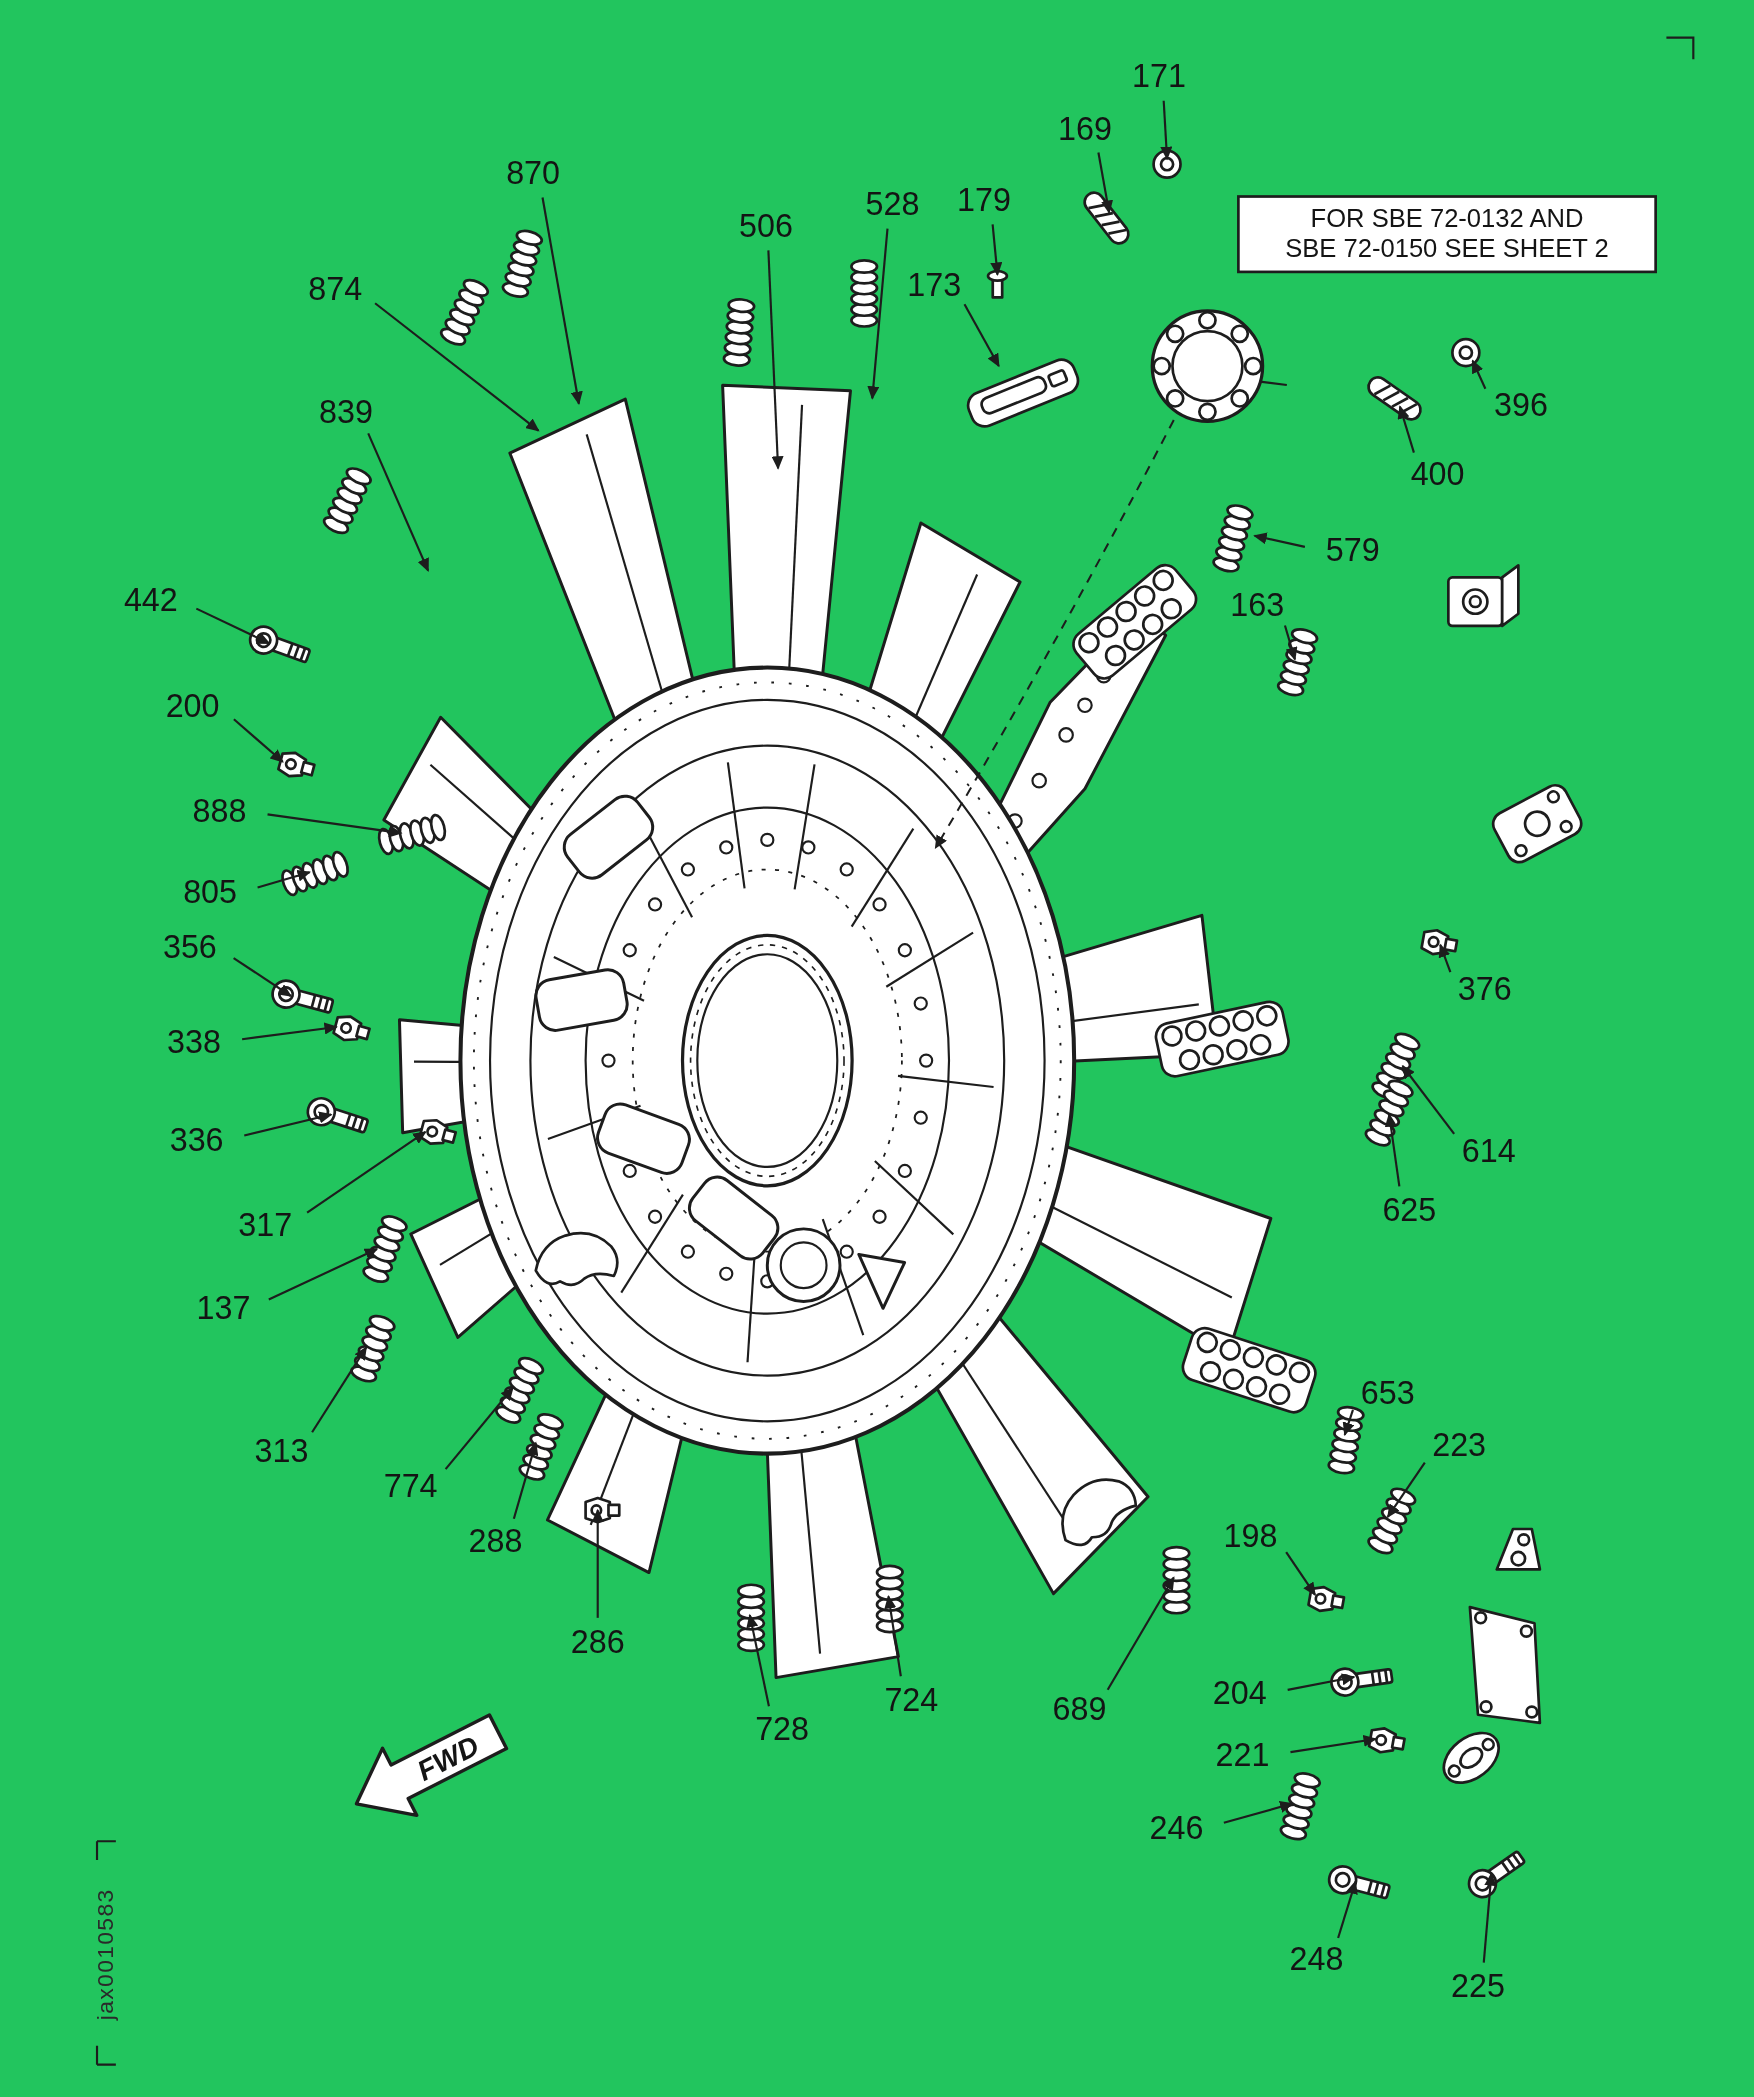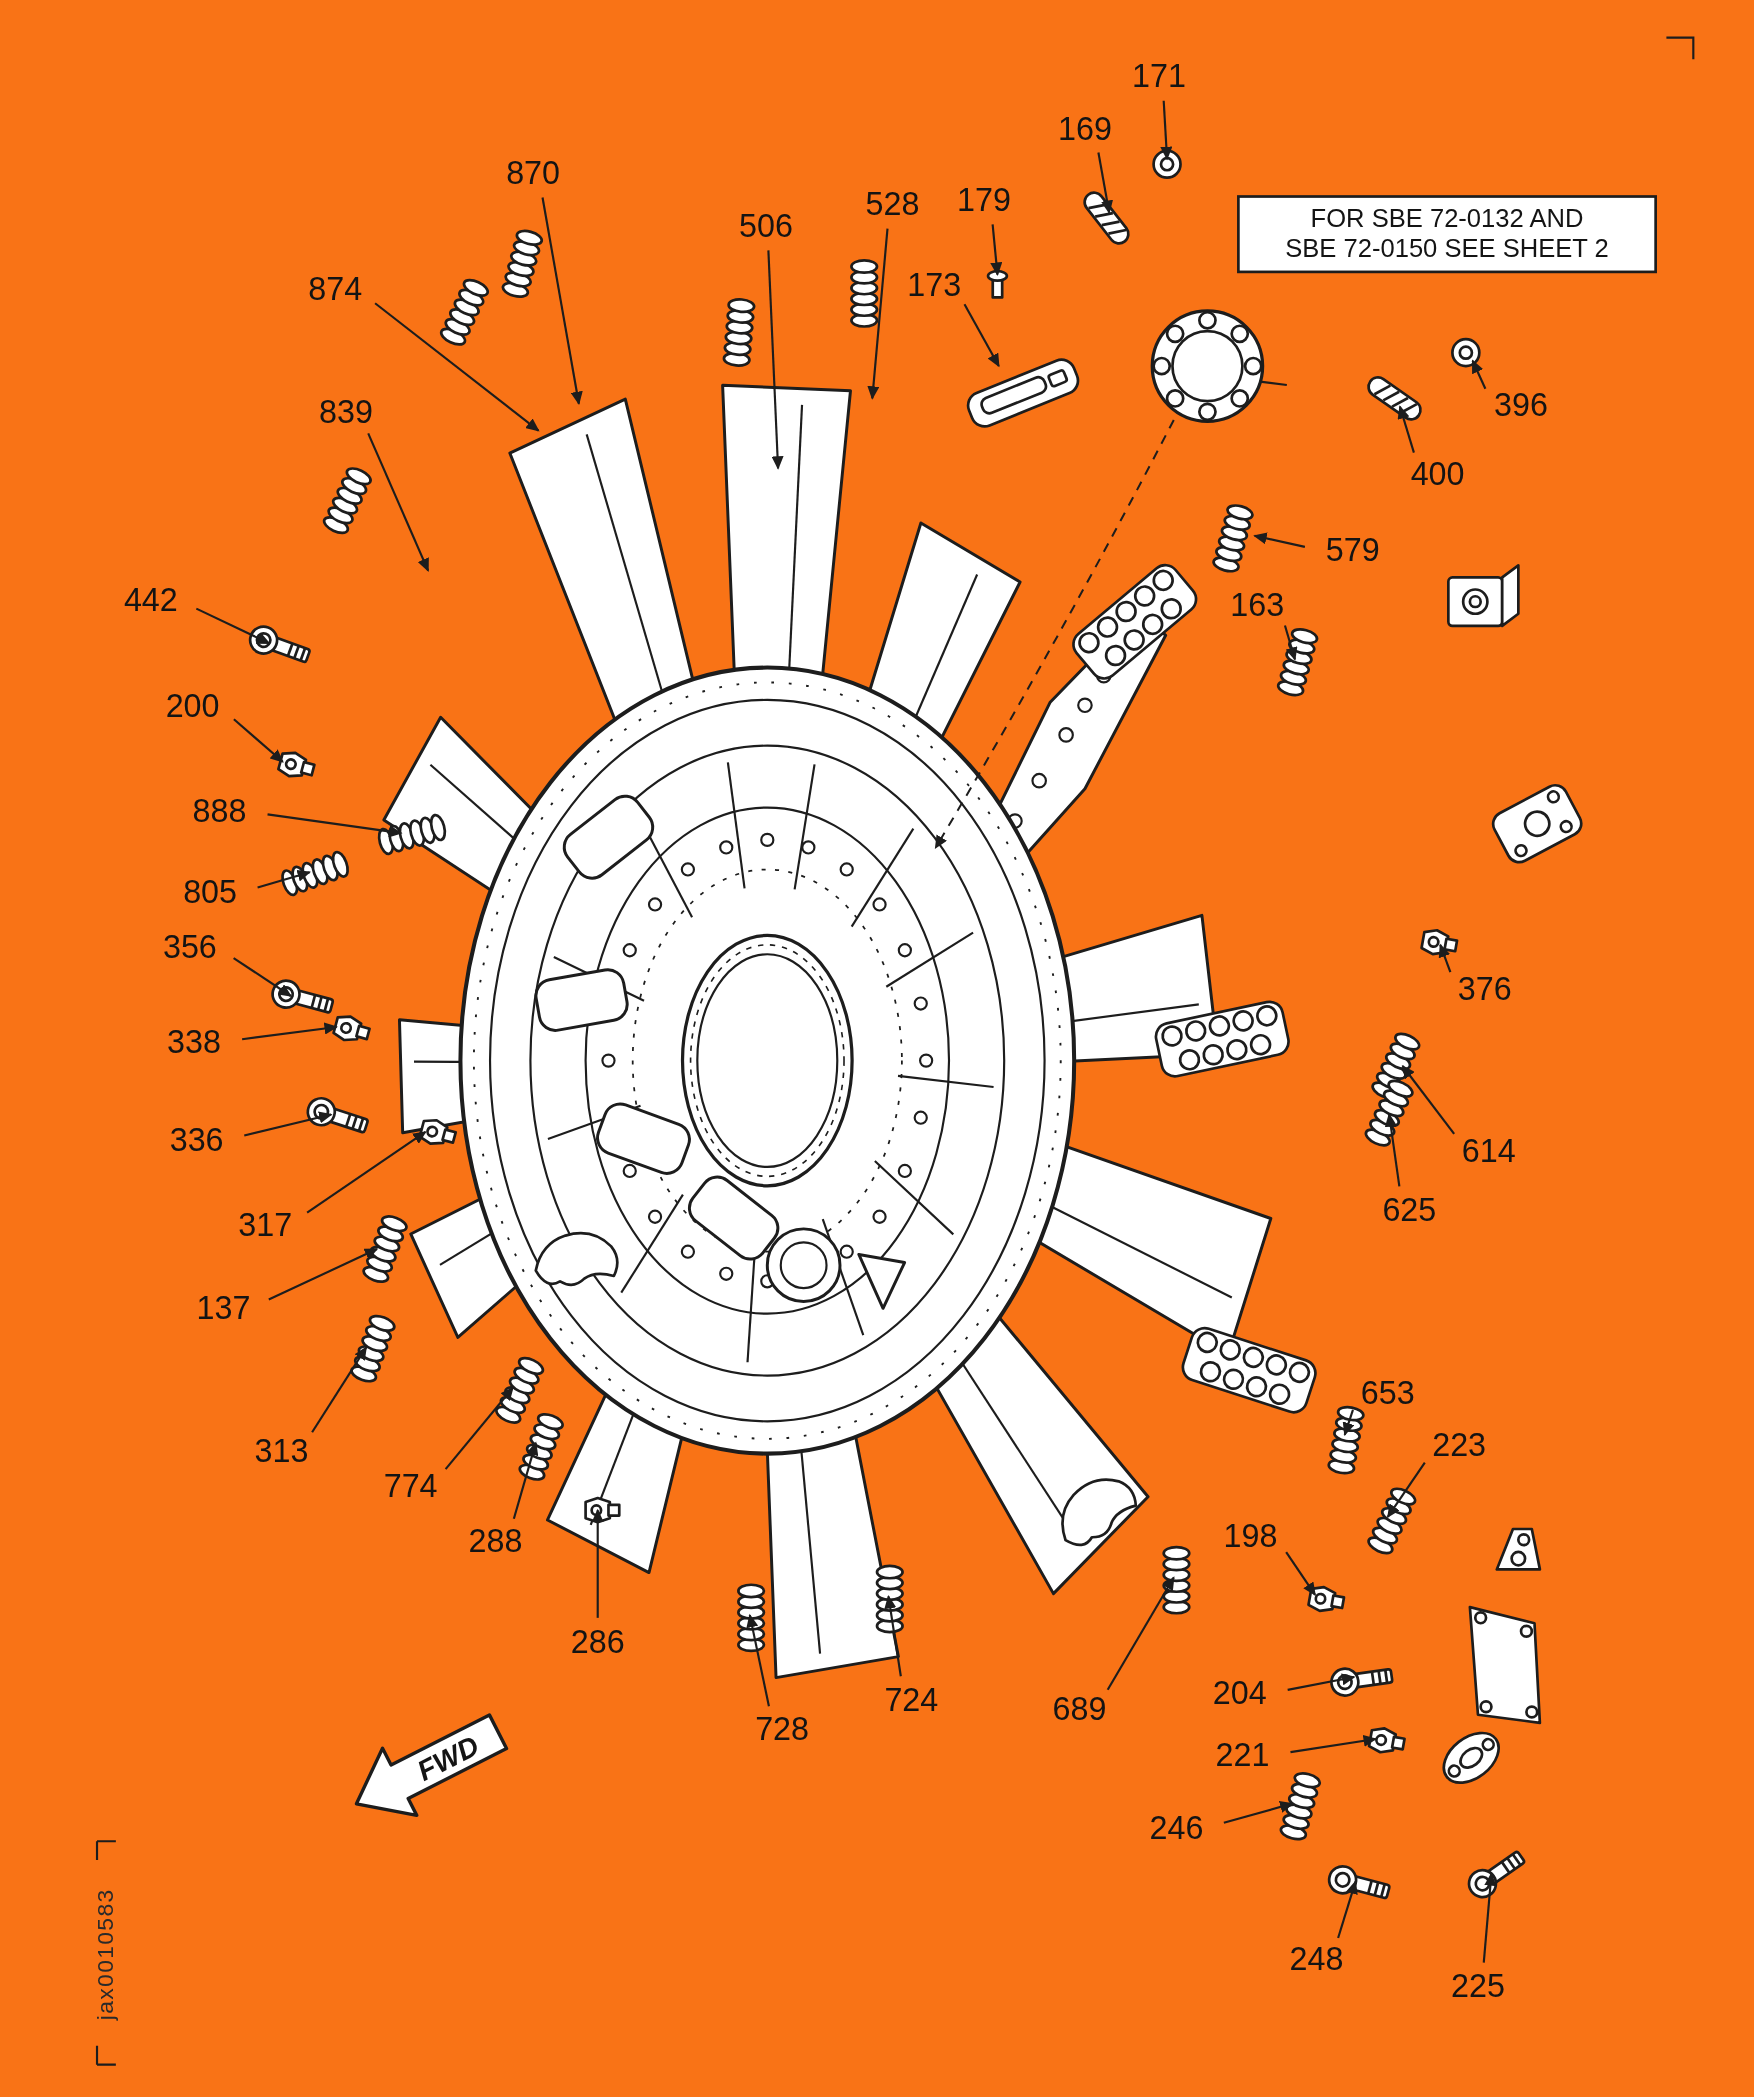--- a/index.html
+++ b/index.html
@@ -1,16 +1,16 @@
 <!DOCTYPE html>
 <html style="font-size:10.5px"><head>
 <meta charset="utf-8">
 <style>
   html,body{margin:0;padding:0;background:#ffffff;}
-  #page{position:relative;width:1754px;height:2097px;background:#f97316;overflow:hidden;}
+  #page{position:relative;width:1754px;height:2097px;background:#22c55e;overflow:hidden;}
   svg{display:block;}
   .thick{fill:#ffffff;stroke:#1d1d1d;stroke-width:3;}
   .part{fill:#ffffff;stroke:#1d1d1d;stroke-width:2.2;stroke-linejoin:round;}
   .thin{fill:none;stroke:#1d1d1d;stroke-width:1.6;}
   .rivets{fill:none;stroke:#1d1d1d;stroke-width:1.4;stroke-dasharray:2 11;}
   .dots{fill:none;stroke:#1d1d1d;stroke-width:1.3;stroke-dasharray:3 7;}
   .scallop{fill:none;stroke:#1d1d1d;stroke-width:1.2;stroke-dasharray:4 5;}
   .leader{stroke:#1d1d1d;stroke-width:1.6;fill:none;}
   .dashlead{stroke:#1d1d1d;stroke-width:1.5;fill:none;stroke-dasharray:7 6;}
   .callout-text{font-family:"Liberation Sans",sans-serif;font-size:24px;fill:#141414;}

